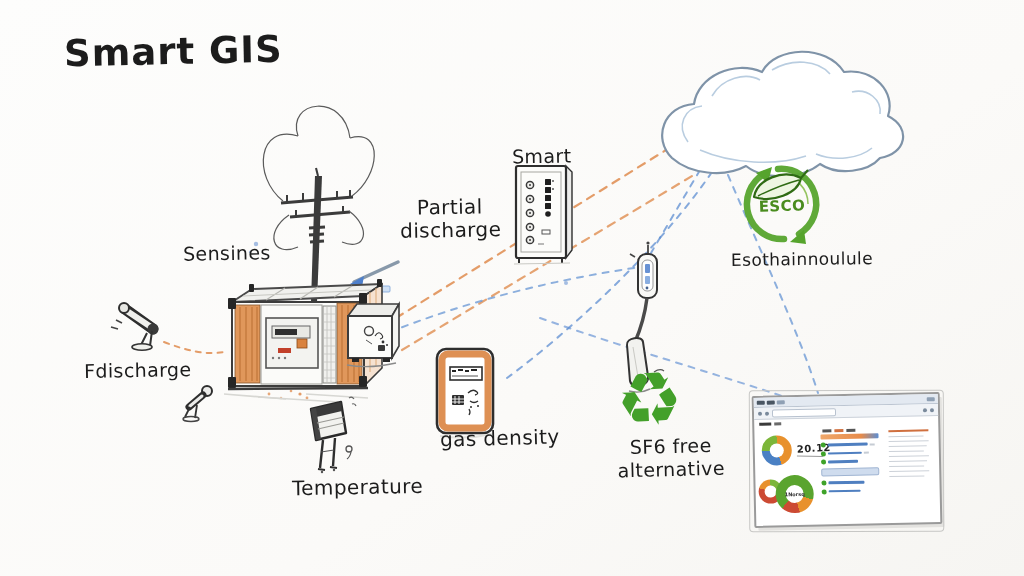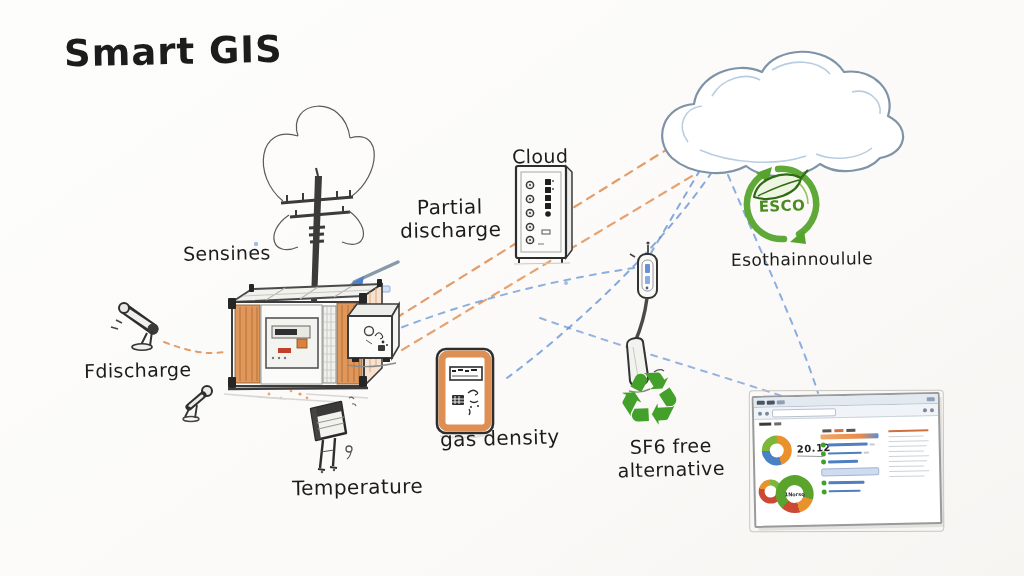--- a/index.html
+++ b/index.html
@@ -321,21 +321,21 @@
       <path d="M 754 197 C 757 179 783 169 801 178 C 798 194 772 203 754 197 Z" fill="#eef6e2" stroke="#2f6b14" stroke-width="2.2" stroke-linejoin="round"></path>
       <path d="M 758 196 C 772 189 788 183 799 180" fill="none" stroke="#2f6b14" stroke-width="1.4"></path>
       <path d="M 801 178 L 808 170" stroke="#2f6b14" stroke-width="2"></path>
     </g>
   </svg>
 
   <div class="hand title">Smart GIS</div>
   <div class="hand lbl-sensors">Sensines</div>
   <div class="hand lbl-discharge">Fdischarge</div>
   <div class="hand lbl-partial">Partial discharge</div>
-  <div class="hand lbl-cloud">Cloud</div>
+  <div class="hand lbl-cloud">Smart</div>
   <div class="hand lbl-temperature">Temperature</div>
   <div class="hand lbl-gas">gas density</div>
   <div class="hand lbl-eco">Esothainnoulule</div>
   <div class="hand lbl-esco">ESCO</div>
   <div class="hand lbl-sf6">
     <span>SF6 free</span><br>
     <span>alternative</span>
   </div>
   <div class="recycle">♻</div>
 

